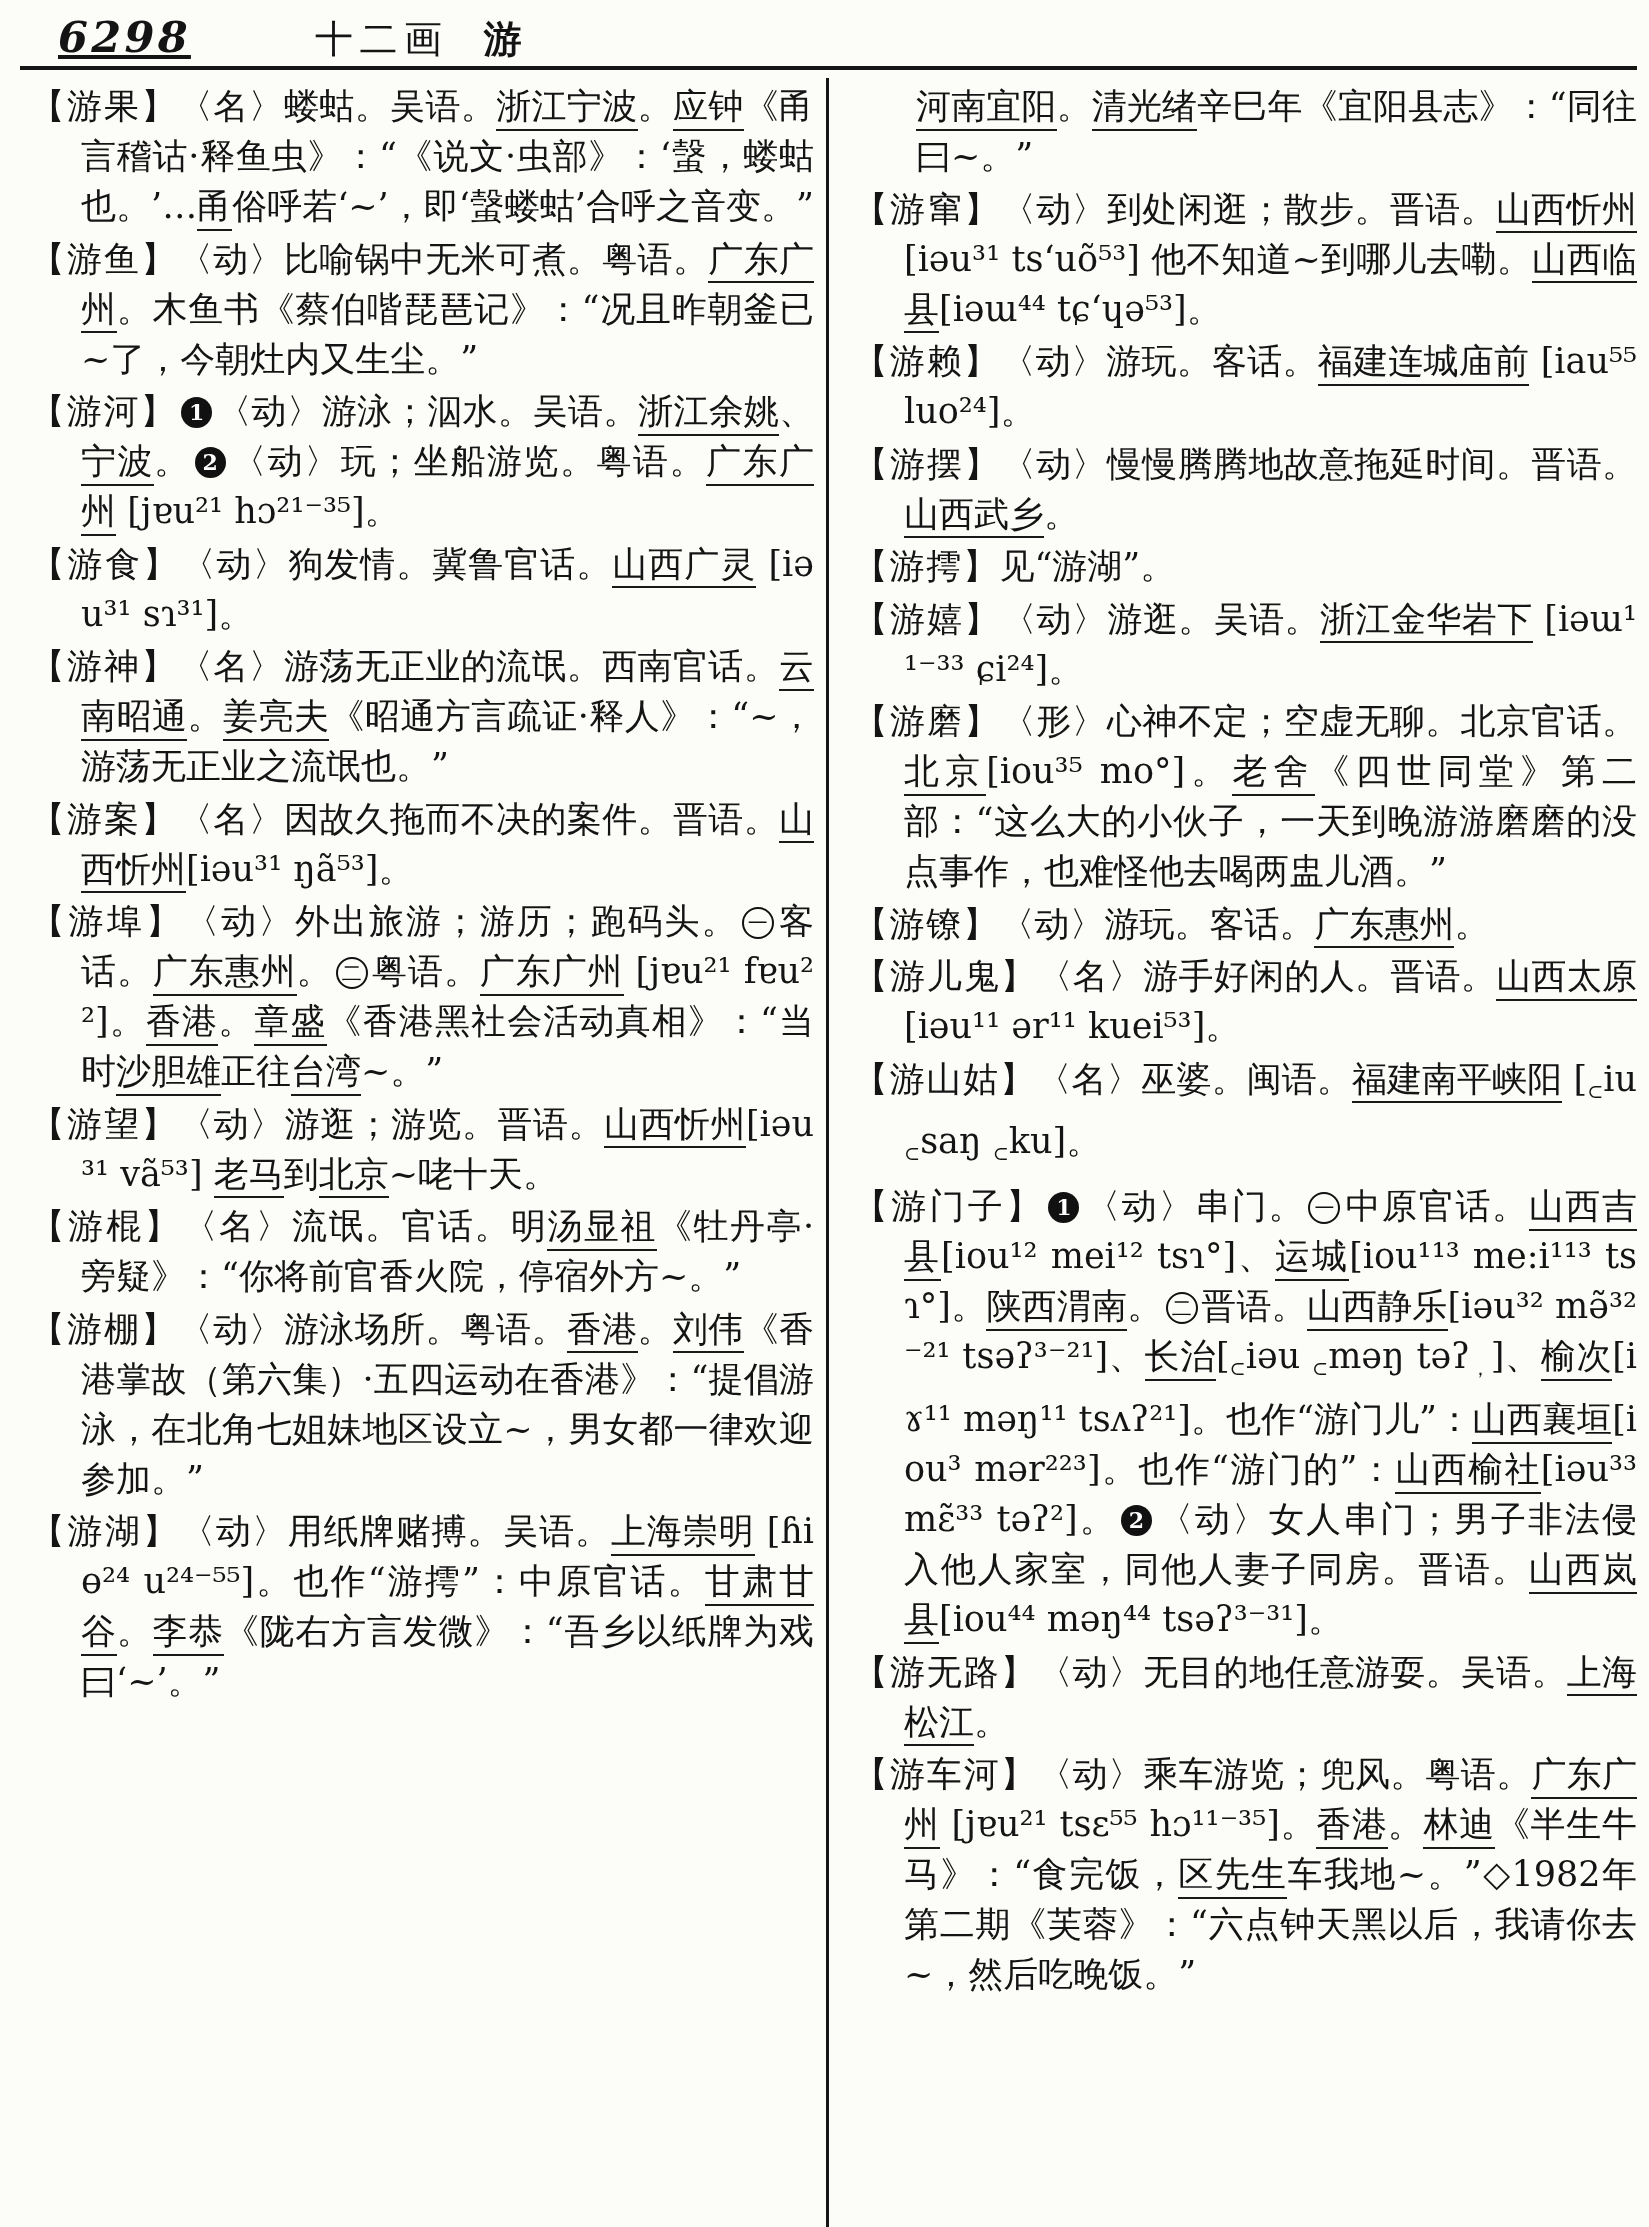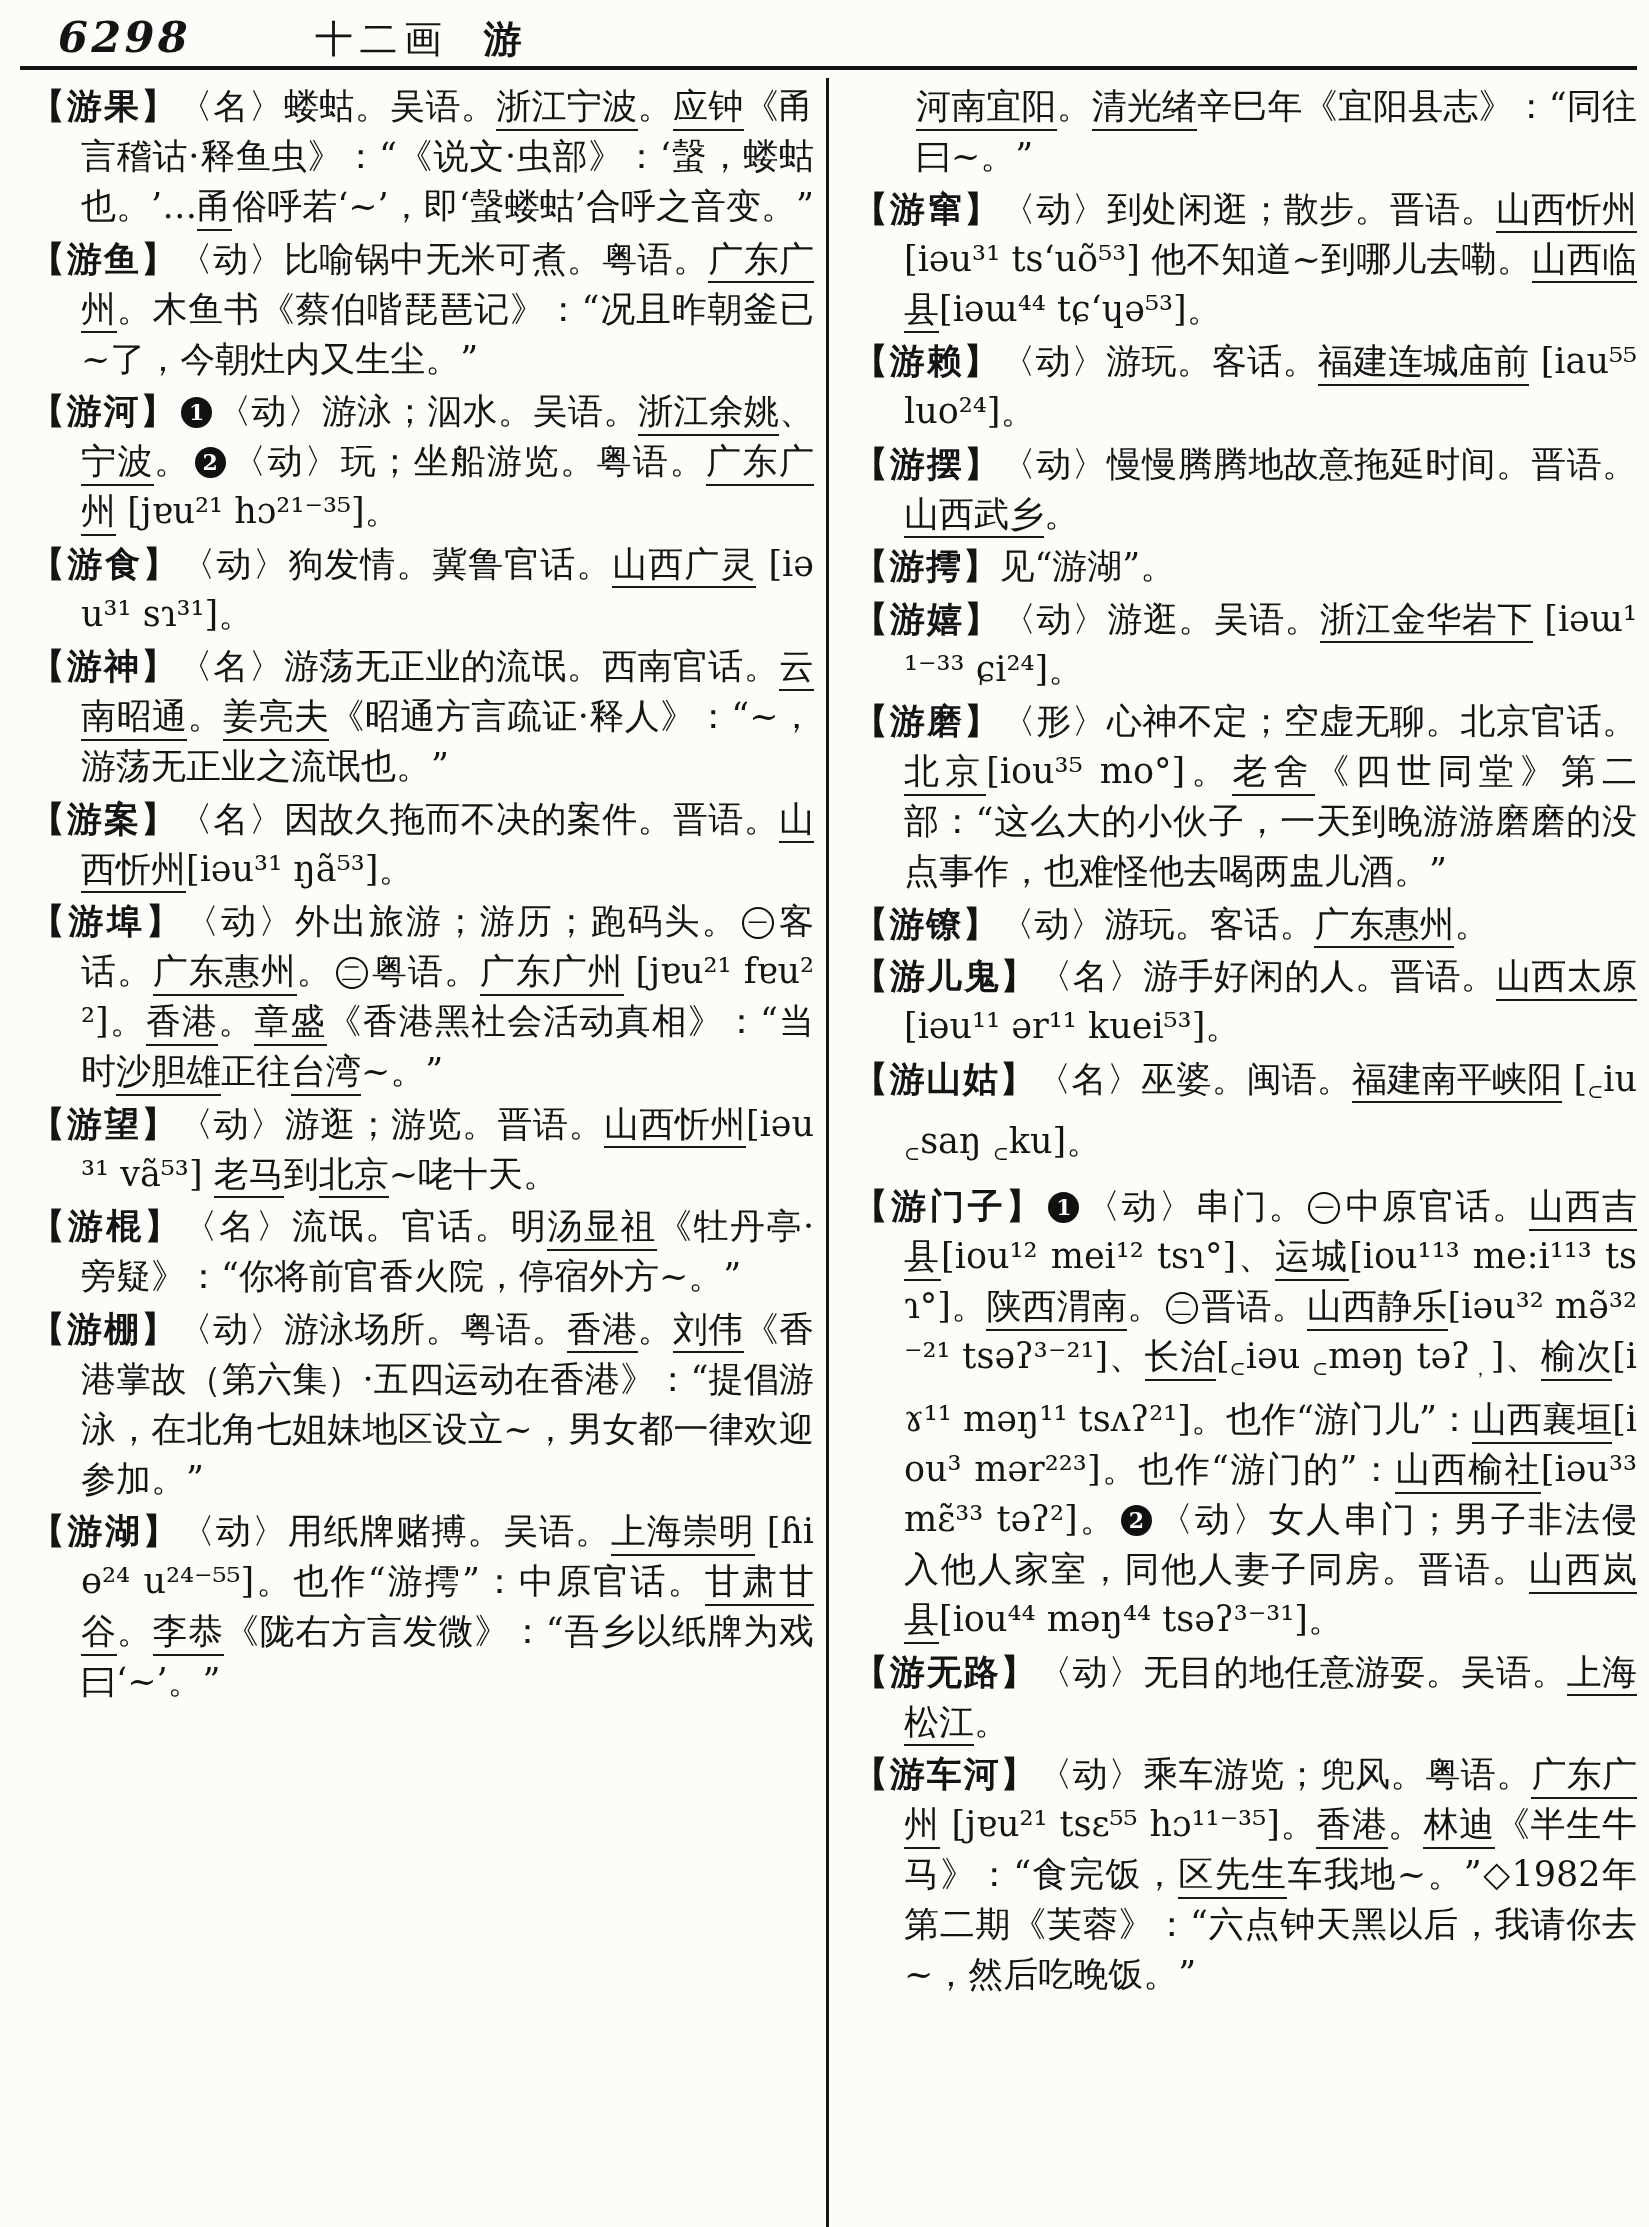--- a/index.html
+++ b/index.html
@@ -1,30 +1,30 @@
 <!DOCTYPE html>
 <html style="font-size:13.2px"><head>
 <meta charset="utf-8">
 <style>
   html,body{margin:0;padding:0;background:#d8d8d4;}
   .page{position:relative;width:1650px;height:2227px;background:#fcfcf9;color:#141414;
         font-family:"DejaVu Serif","DejaVu Sans",serif;overflow:hidden;}
   .page-header{position:absolute;top:11.5px;left:58px;display:flex;align-items:baseline;}
-  .page-number{font-size:43px;font-weight:bold;font-style:italic;letter-spacing:3.3px;}
+  .page-number{font-size:43px;font-weight:bold;font-style:italic;letter-spacing:3.3px;text-decoration:underline;}
   .section-title{font-size:38px;font-weight:normal;letter-spacing:6.6px;margin-left:124px;}
   .section-char{font-size:38px;font-weight:bold;margin-left:35px;}
   .header-rule{position:absolute;top:66px;left:20px;width:1617px;height:4.1px;background:#151515;}
   .column-divider{position:absolute;left:826px;top:78px;height:2150px;width:2.5px;background:#151515;}
   .col{position:absolute;top:81px;width:784px;}
   #col-left{left:30px;}
   #col-right{left:853px;}
   .entry{font-size:35px;line-height:50px;margin:0 0 2.5px 0;text-align:justify;
          word-break:break-all;padding-left:51px;text-indent:-51px;}
   .entry.cont{text-indent:0;padding-left:63px;}
-  .head{font-weight:bold;letter-spacing:1.6px;}
+  .head{font-weight:normal;letter-spacing:1.6px;}
   .pn{border-bottom:2.5px solid #1a1a1a;padding-bottom:2.5px;}
   .bcirc{display:inline-block;width:31px;height:31px;border-radius:50%;background:#111;color:#fff;
          font-size:22px;line-height:31px;text-align:center;vertical-align:3.3px;margin:0 4.1px;
          text-indent:0;font-weight:bold;}
   .wcirc{display:inline-block;width:28px;height:28px;border-radius:50%;border:2.5px solid #111;color:#111;
          font-size:20px;line-height:28px;text-align:center;vertical-align:3.3px;margin:0 3.3px;
          text-indent:0;}
   .subm{font-size:0.55em;vertical-align:-0.35em;}
 </style>
 </head>

